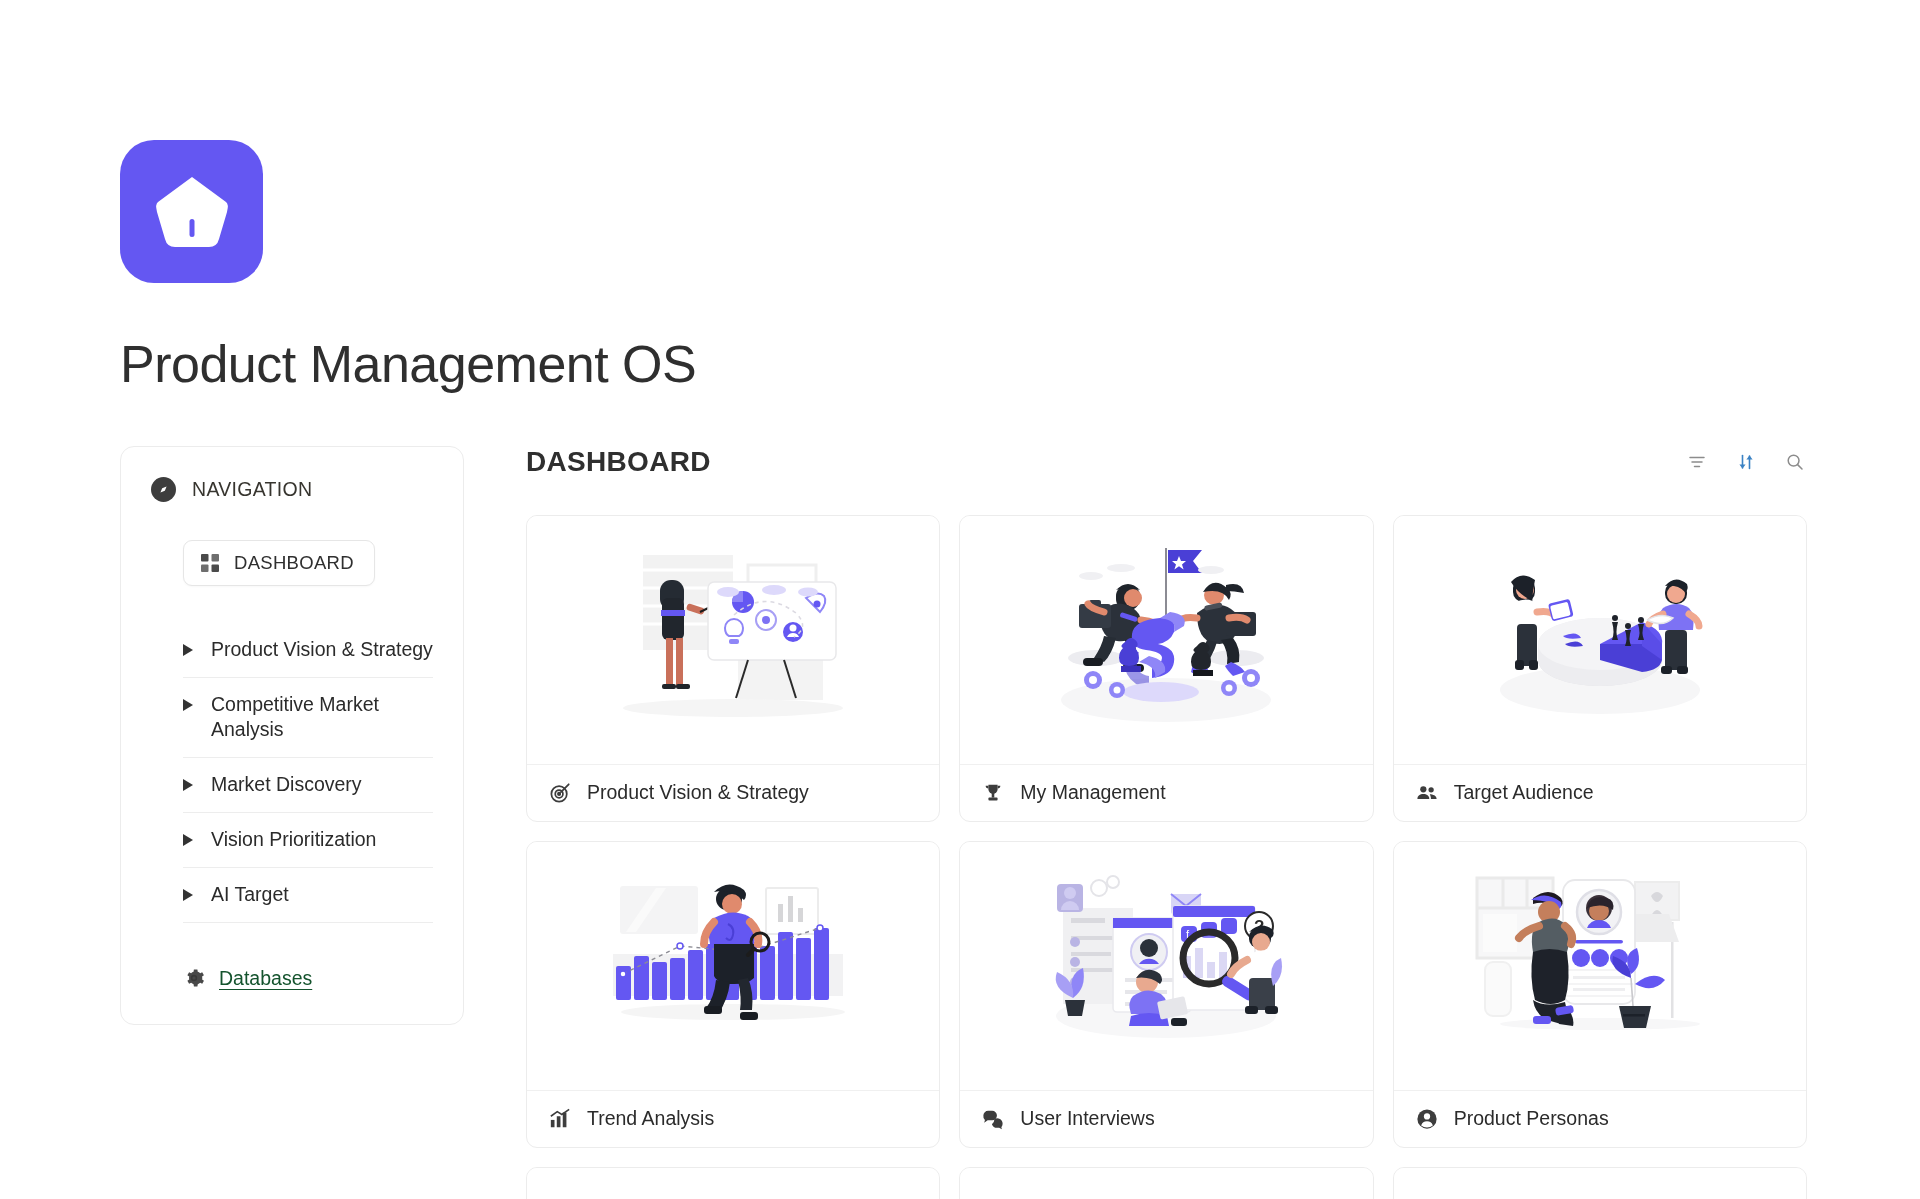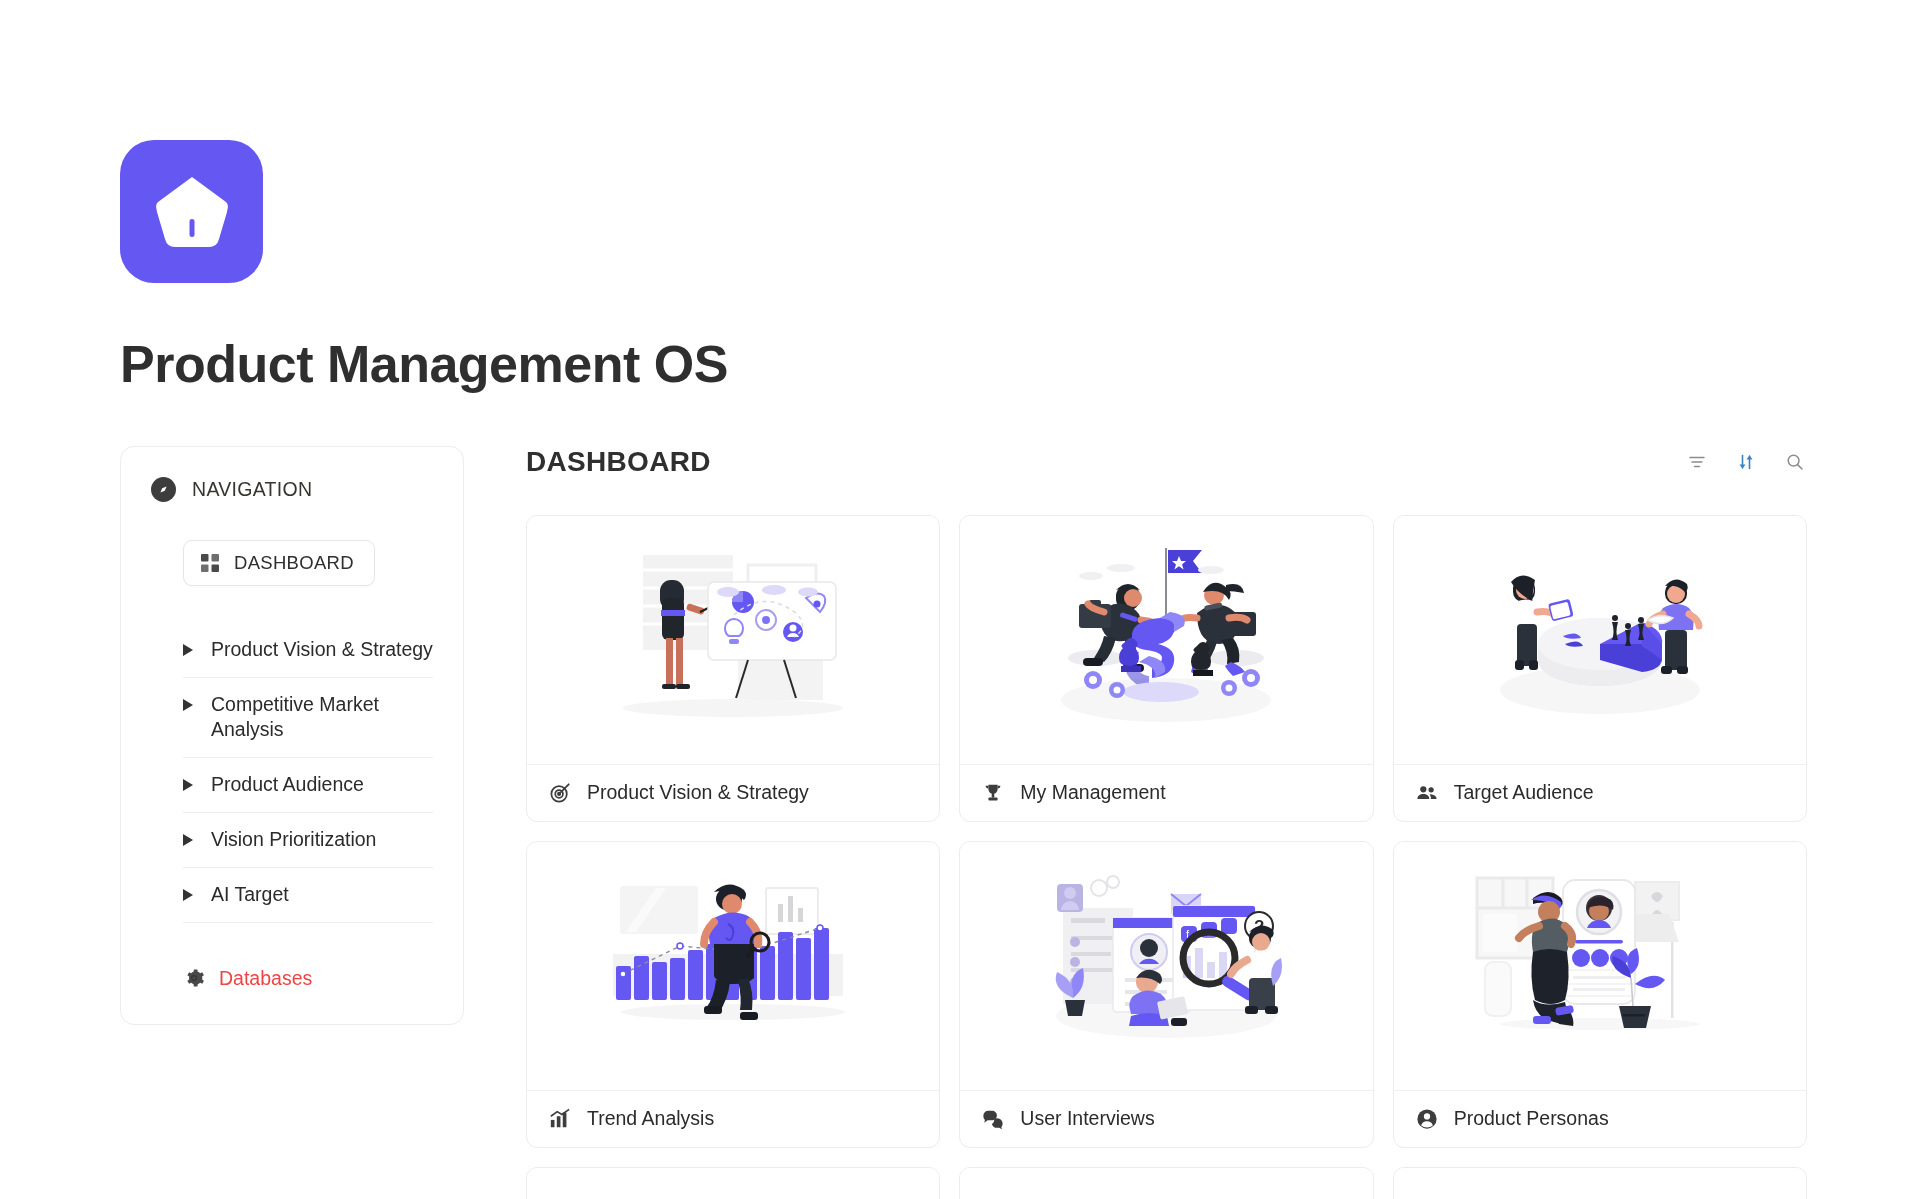--- a/index.html
+++ b/index.html
@@ -12,21 +12,21 @@
   }
   .page { position: relative; width: 1920px; height: 1199px; padding: 0 0 0 120px; }
 
   
   .brand-logo {
     width: 143px; height: 143px; margin-top: 140px;
     border-radius: 34px; background: #6457f2;
     display: flex; align-items: center; justify-content: center;
   }
   .page-title {
-    margin-top: 53px; font-size: 52px; font-weight: bold;
+    margin-top: 53px; font-size: 52px; font-weight: normal;
     color: #2f2f2f; letter-spacing: -0.5px; line-height: 1.1;
   }
 
   
   .body-wrap { display: flex; gap: 62px; margin-top: 53px; }
 
   
   .sidebar {
     width: 344px; flex: 0 0 344px;
     border: 1px solid #ececec; border-radius: 14px;
@@ -58,21 +58,21 @@
   }
   .nav-row:first-child { border-top: 1px solid transparent; }
   .tri {
     width: 0; height: 0; flex: 0 0 auto; margin-top: 7px;
     border-left: 10px solid #333; border-top: 6.5px solid transparent; border-bottom: 6.5px solid transparent;
   }
   .nav-row-label { font-size: 19.5px; color: #2b2b2b; line-height: 1.28; }
 
   .db-row { margin: 44px 0 0 32px; display: flex; align-items: center; gap: 14px; cursor: pointer; }
   .gear-icon { width: 22px; height: 22px; flex: 0 0 22px; display: block; }
-  .db-label { font-size: 19.5px; color: #ef4444; text-underline-offset: 4px; }
+  .db-label { font-size: 19.5px; color: #14532d; text-decoration: underline; text-underline-offset: 4px; }
 
   
   .main { flex: 1; min-width: 0; padding-right: 113px; }
   .main-head { display: flex; align-items: center; justify-content: space-between; }
   .section-title { font-size: 28px; font-weight: bold; color: #2f2f2f; letter-spacing: 0.3px; }
   .tools { display: flex; align-items: center; gap: 25px; }
   .tool-btn { width: 24px; height: 24px; display: flex; align-items: center; justify-content: center; cursor: pointer; }
 
   .grid {
     margin-top: 37px;
@@ -134,21 +134,21 @@
         <div class="nav-row">
           <span class="tri"></span>
           <span class="nav-row-label">Product Vision &amp; Strategy</span>
         </div>
         <div class="nav-row">
           <span class="tri"></span>
           <span class="nav-row-label">Competitive Market Analysis</span>
         </div>
         <div class="nav-row">
           <span class="tri"></span>
-          <span class="nav-row-label">Product Audience</span>
+          <span class="nav-row-label">Market Discovery</span>
         </div>
         <div class="nav-row">
           <span class="tri"></span>
           <span class="nav-row-label">Vision Prioritization</span>
         </div>
         <div class="nav-row">
           <span class="tri"></span>
           <span class="nav-row-label">AI Target</span>
         </div>
       </div>

